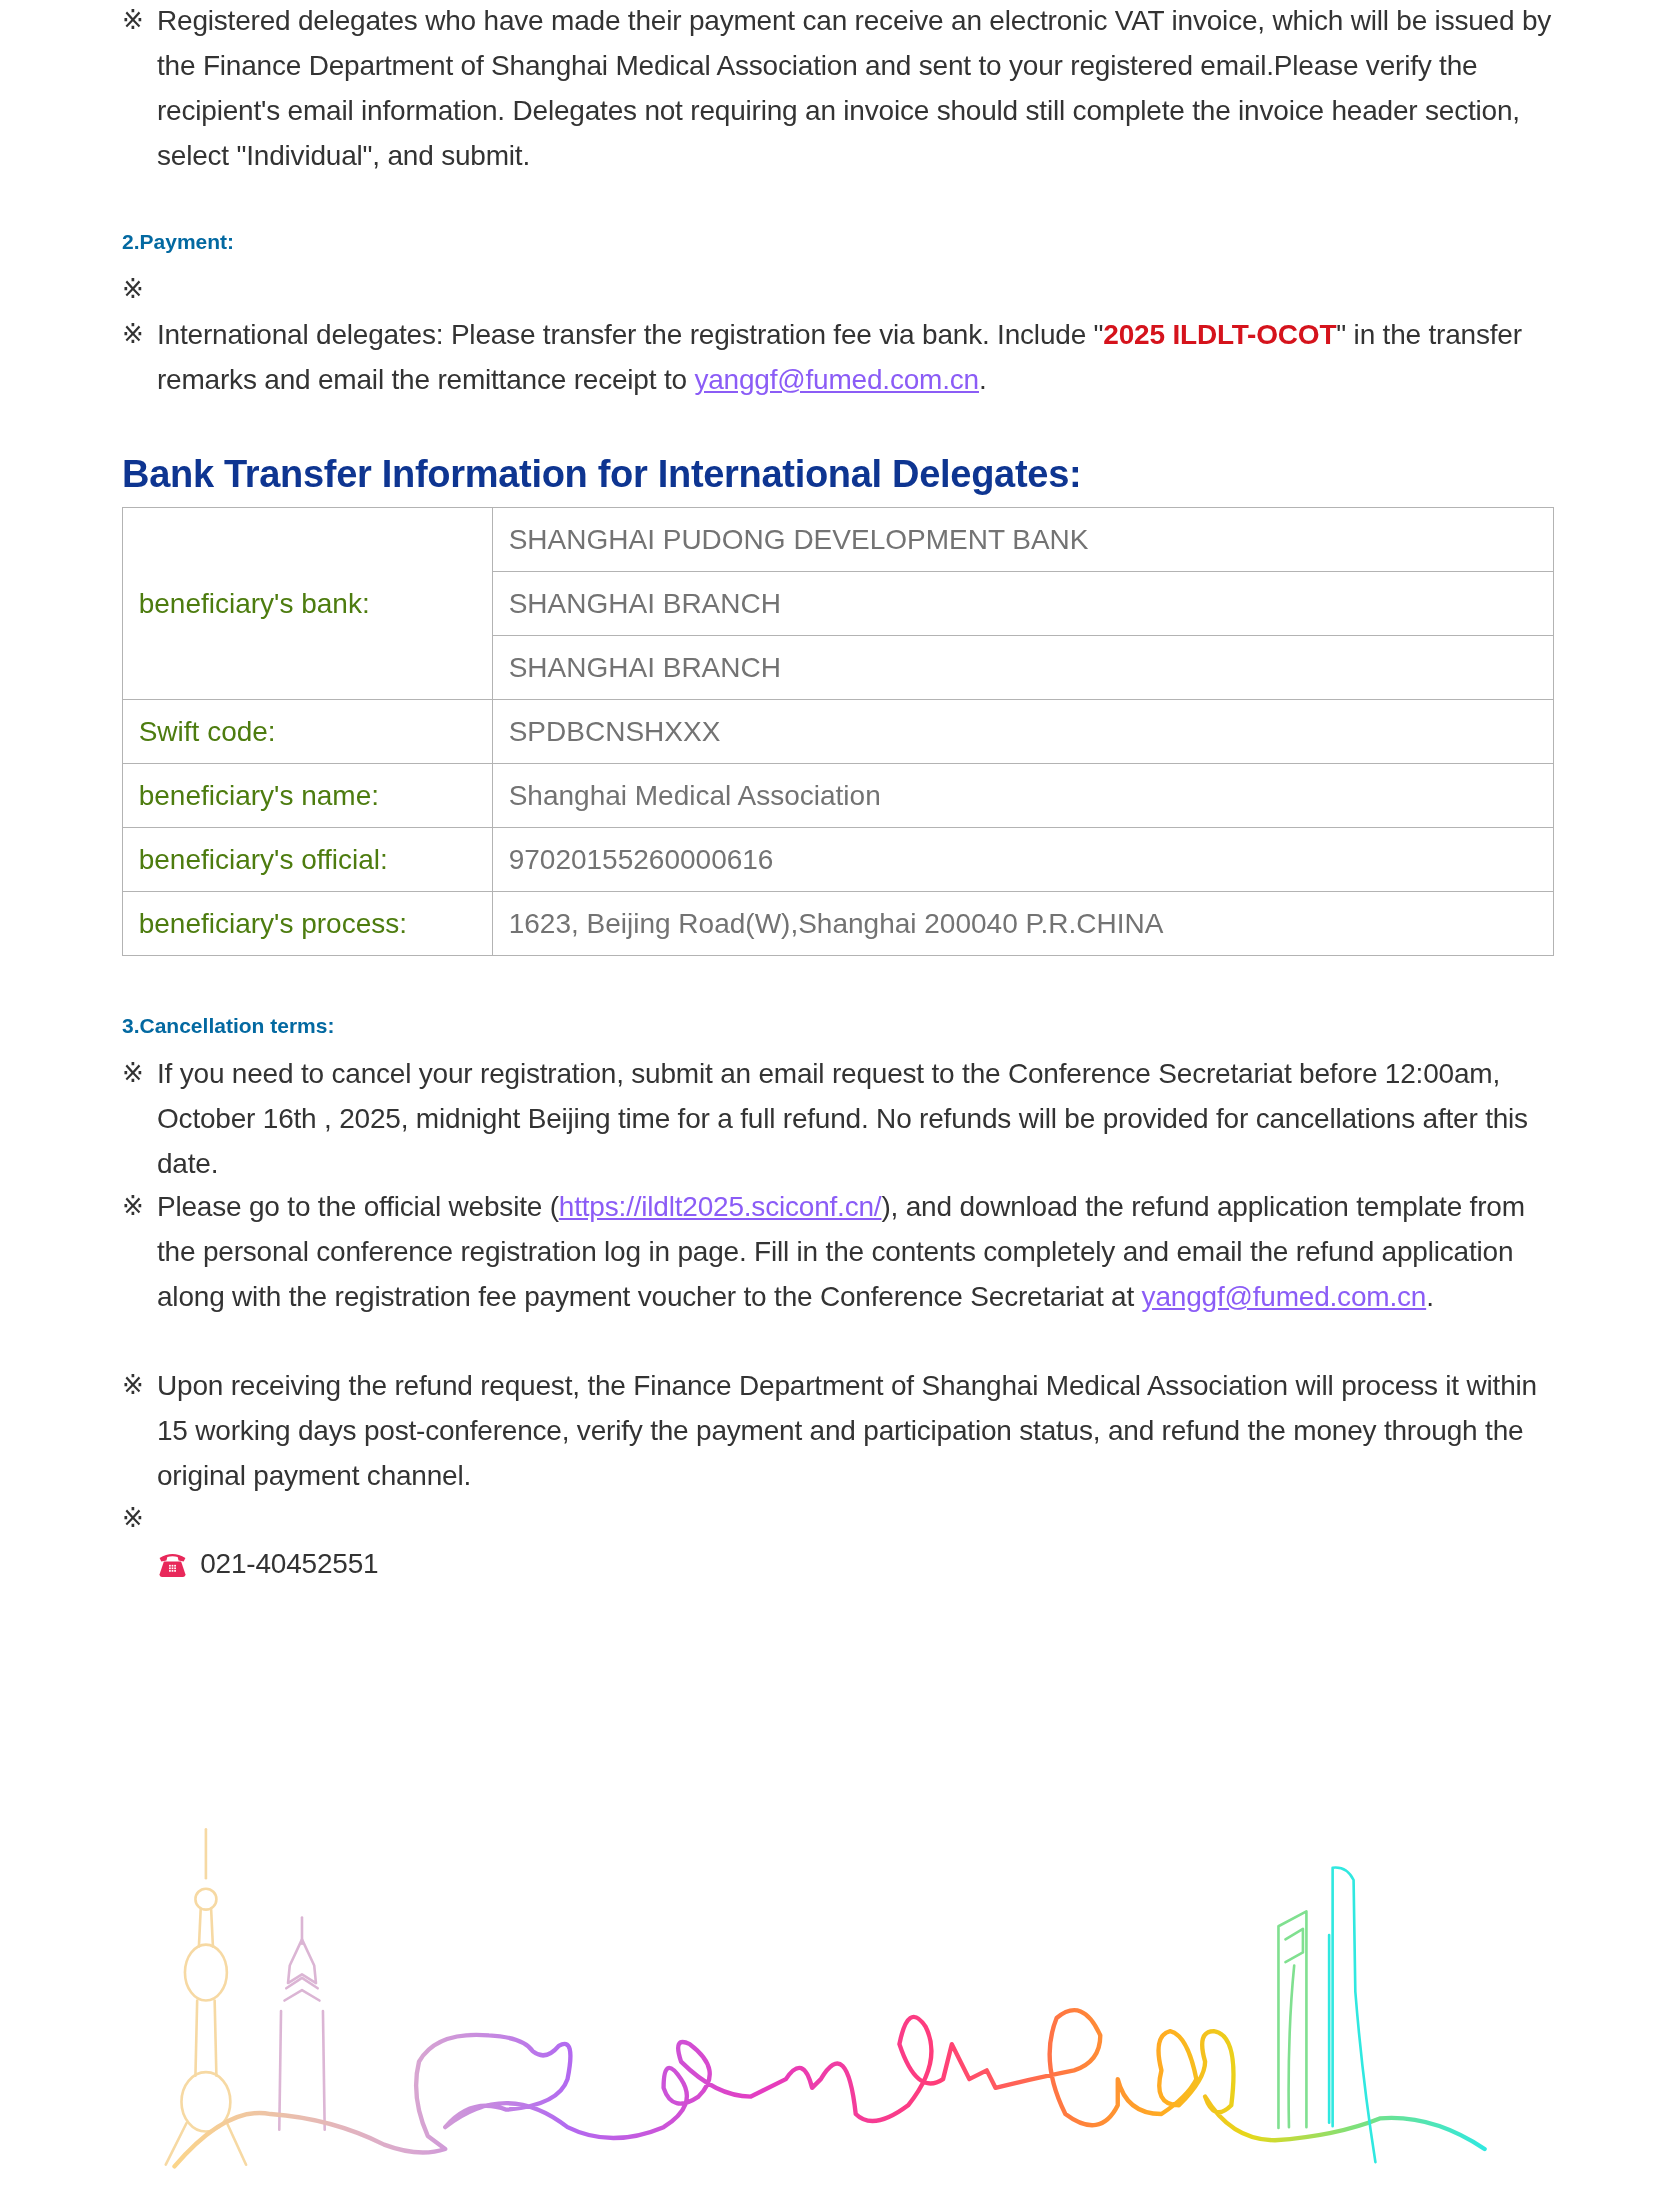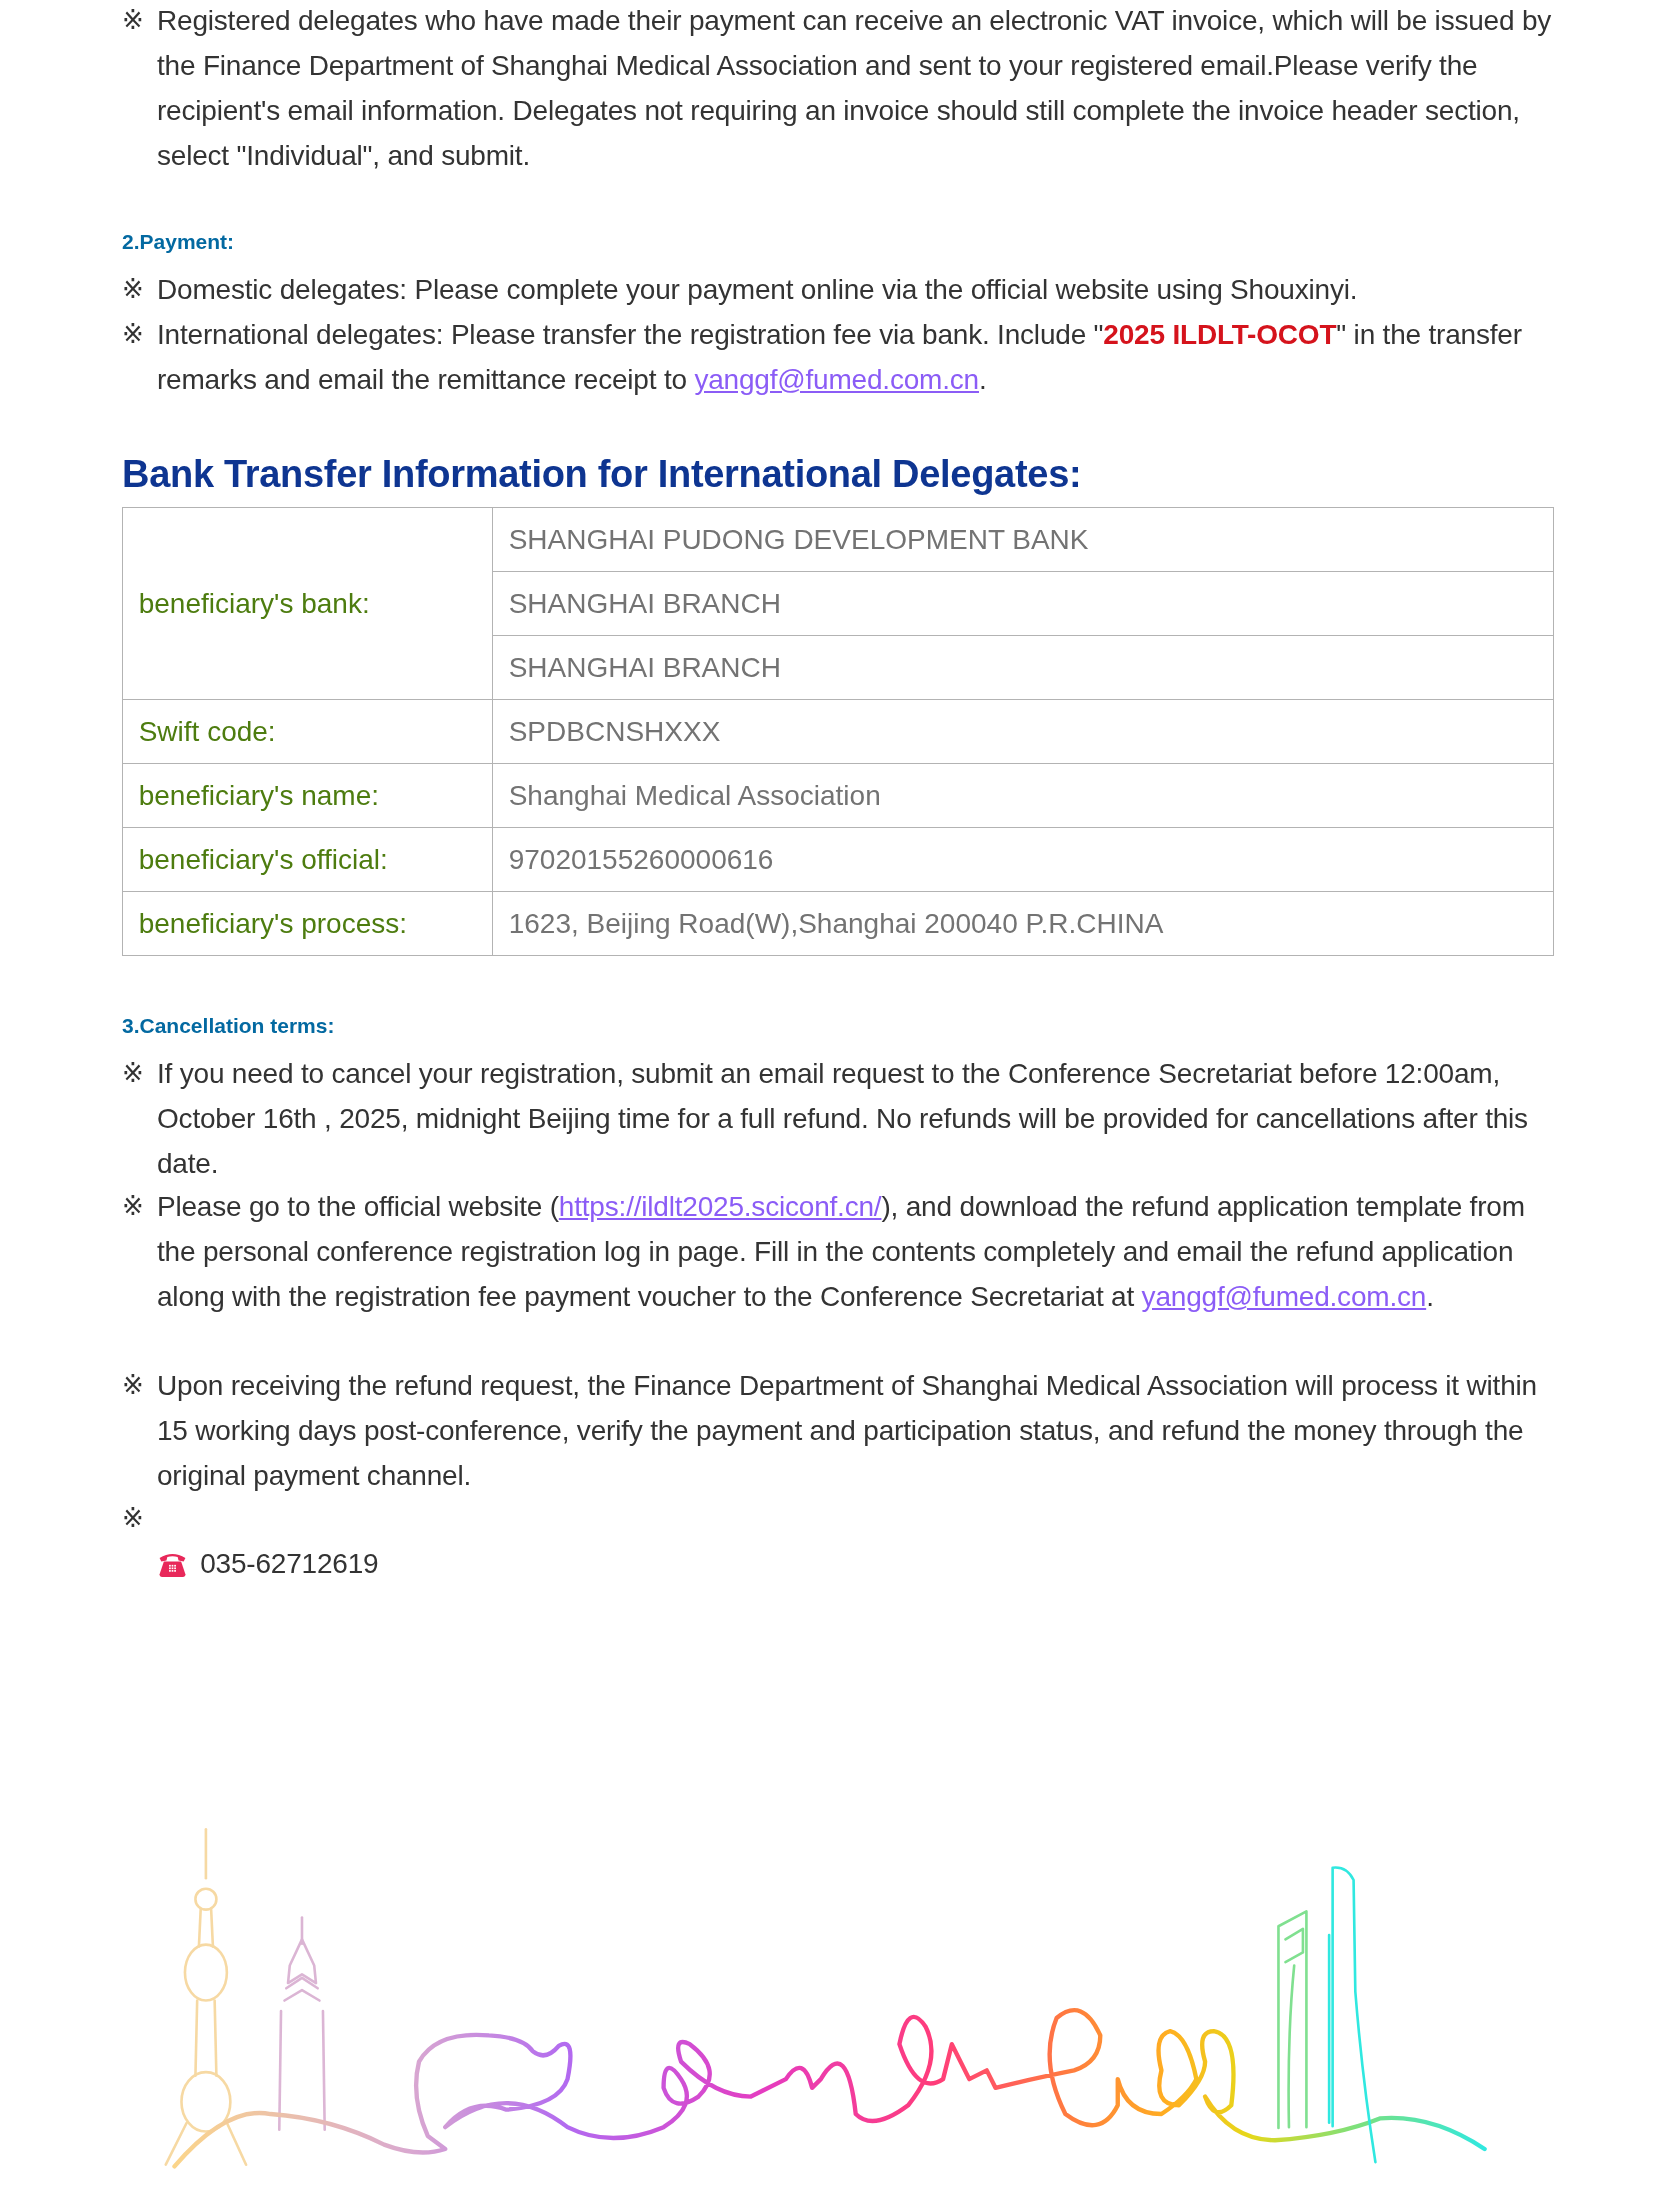--- a/index.html
+++ b/index.html
@@ -26,21 +26,20 @@
 
   <div class="note" style="position:absolute; top:-1.7px; width:1432px;">
     <span class="mark">※</span>
     <span>Registered delegates who have made their payment can receive an electronic VAT invoice, which will be issued by the Finance Department of Shanghai Medical Association and sent to your registered email.Please verify the recipient's email information. Delegates not requiring an invoice should still complete the invoice header section, select "Individual", and submit.</span>
   </div>
 
   <div class="section-title" style="position:absolute; top:219px;">2.Payment:</div>
 
   <div class="note" style="position:absolute; top:267px; width:1432px;">
     <span class="mark">※</span>
-    <span>Domestic delegates: Please complete your payment online via the official website using Shouxinyi.</span>
   </div>
 
   <div class="note" style="position:absolute; top:312px; width:1432px;">
     <span class="mark">※</span>
     <span>International delegates: Please transfer the registration fee via bank. Include "</span><span class="red">2025 ILDLT-OCOT</span><span>" in the transfer remarks and email the remittance receipt to </span><span class="link">yanggf@fumed.com.cn</span><span>.</span>
   </div>
 
   <div class="blue-title" style="position:absolute; top:448px;">Bank Transfer Information for International Delegates:</div>
 
   <table class="bank" style="position:absolute; top:507px;">
@@ -105,21 +104,21 @@
             <rect x="17" y="17" width="2" height="2"></rect>
             <rect x="20" y="17" width="2" height="2"></rect>
           <rect x="14" y="20" width="2" height="2"></rect>
             <rect x="17" y="20" width="2" height="2"></rect>
             <rect x="20" y="20" width="2" height="2"></rect>
           <rect x="14" y="23" width="2" height="2"></rect>
             <rect x="17" y="23" width="2" height="2"></rect>
             <rect x="20" y="23" width="2" height="2"></rect>
         </g>
       </svg>
-      <span>035-62712619</span>
+      <span>021-40452551</span>
     </span>
   </div>
 
 </div>
 
 <svg class="skyline" viewBox="0 0 1580 420" fill="none" stroke-linecap="round" stroke-linejoin="round">
   <defs>
     <linearGradient id="rainbow" x1="0" y1="0" x2="1" y2="0">
       <stop offset="0" stop-color="#fbd58a"></stop>
       <stop offset="0.18" stop-color="#d9a8d0"></stop>

